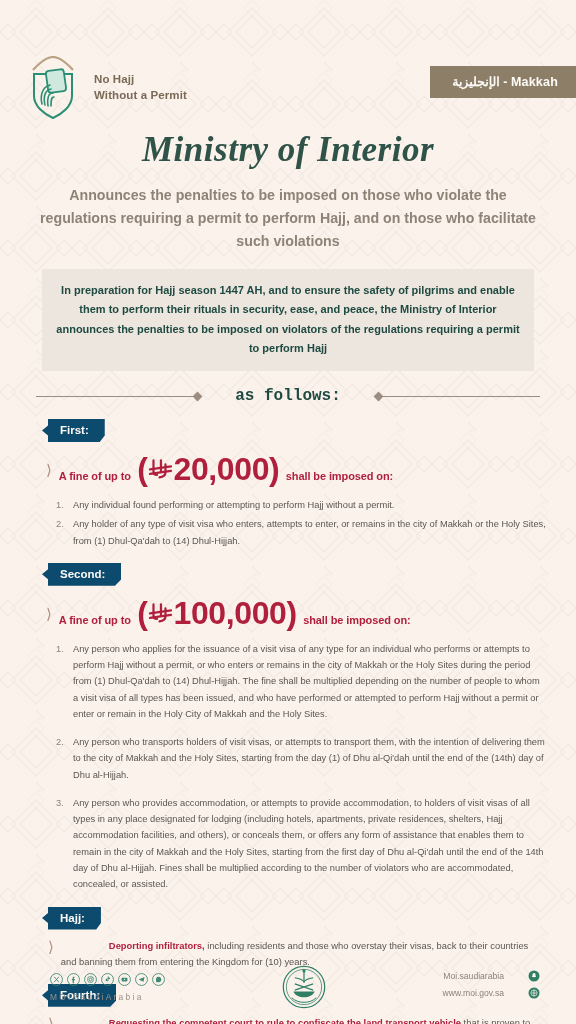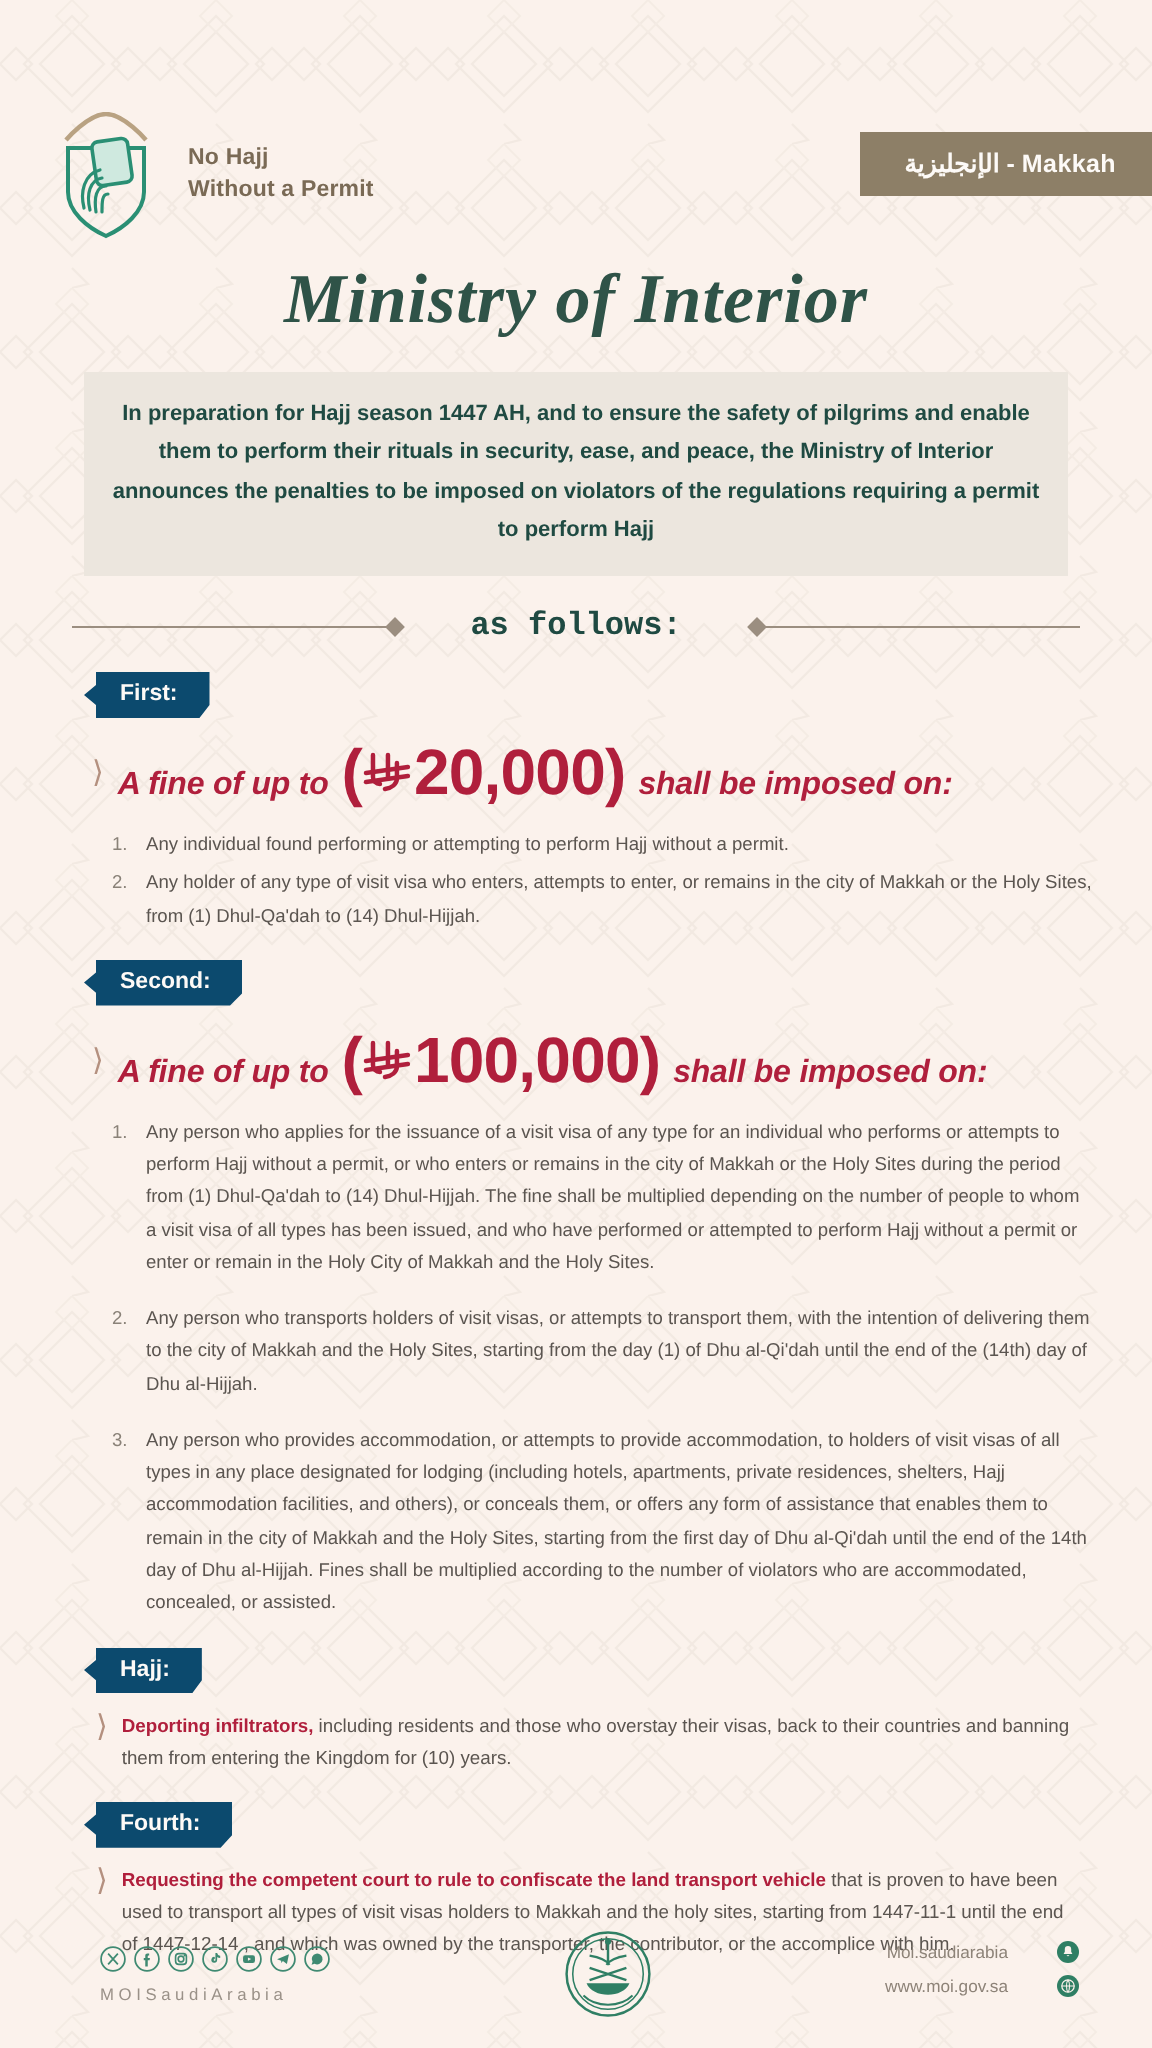--- a/index.html
+++ b/index.html
@@ -158,24 +158,23 @@
   }
   .chev {
     font-size: 15px;
     color: #b4907f;
     margin-right: 7px;
     font-weight: 300;
     line-height: 1;
     align-self: center;
   }
   .fine-text {
-    font-size: 16px;
+    font-size: 11px;
     font-weight: bold;
     letter-spacing: -0.1px;
-    font-style: italic;
   }
   .fine-amount {
     font-size: 32px;
     font-weight: bold;
     letter-spacing: -0.4px;
     margin: 0 2px;
   }
   .riyal {
     display: inline-block;
     width: 0.78em;
@@ -214,21 +213,21 @@
   .chev-para {
     display: flex;
     margin: 8px 36px 0 48px;
   }
   .chev-para .chev { align-self: flex-start; margin-top: 1px; }
   .chev-para p {
     font-size: 9.4px;
     line-height: 1.72;
     color: #5b5550;
   }
-  .chev-para b { color: #b01f3c; }
+  .chev-para b { color: #b01f3c; margin-left: 48px; }
 
   
   .footer {
     position: absolute;
     left: 0; right: 0;
     bottom: 14px;
     display: flex;
     align-items: center;
     justify-content: space-between;
     padding: 0 36px 0 50px;
@@ -295,20 +294,21 @@
       <div class="brand-text">
         <div>No Hajj</div>
         <div>Without a Permit</div>
       </div>
     </div>
 
     <div class="lang-badge">الإنجليزية - Makkah</div>
   </div>
 
   <div class="ministry-title">Ministry of Interior</div>
+  <div class="subtitle">Announces the penalties to be imposed on those who violate the regulations requiring a permit to perform Hajj, and on those who facilitate such violations</div>
 
   <div class="preamble">In preparation for Hajj season 1447 AH, and to ensure the safety of pilgrims and enable them to perform their rituals in security, ease, and peace, the Ministry of Interior announces the penalties to be imposed on violators of the regulations requiring a permit to perform Hajj</div>
 
   <div class="as-follows-row">
     <span class="af-line"></span>
     <span class="af-dot"></span>
     <span class="af-label">as follows:</span>
     <span class="af-dot"></span>
     <span class="af-line"></span>
   </div>

